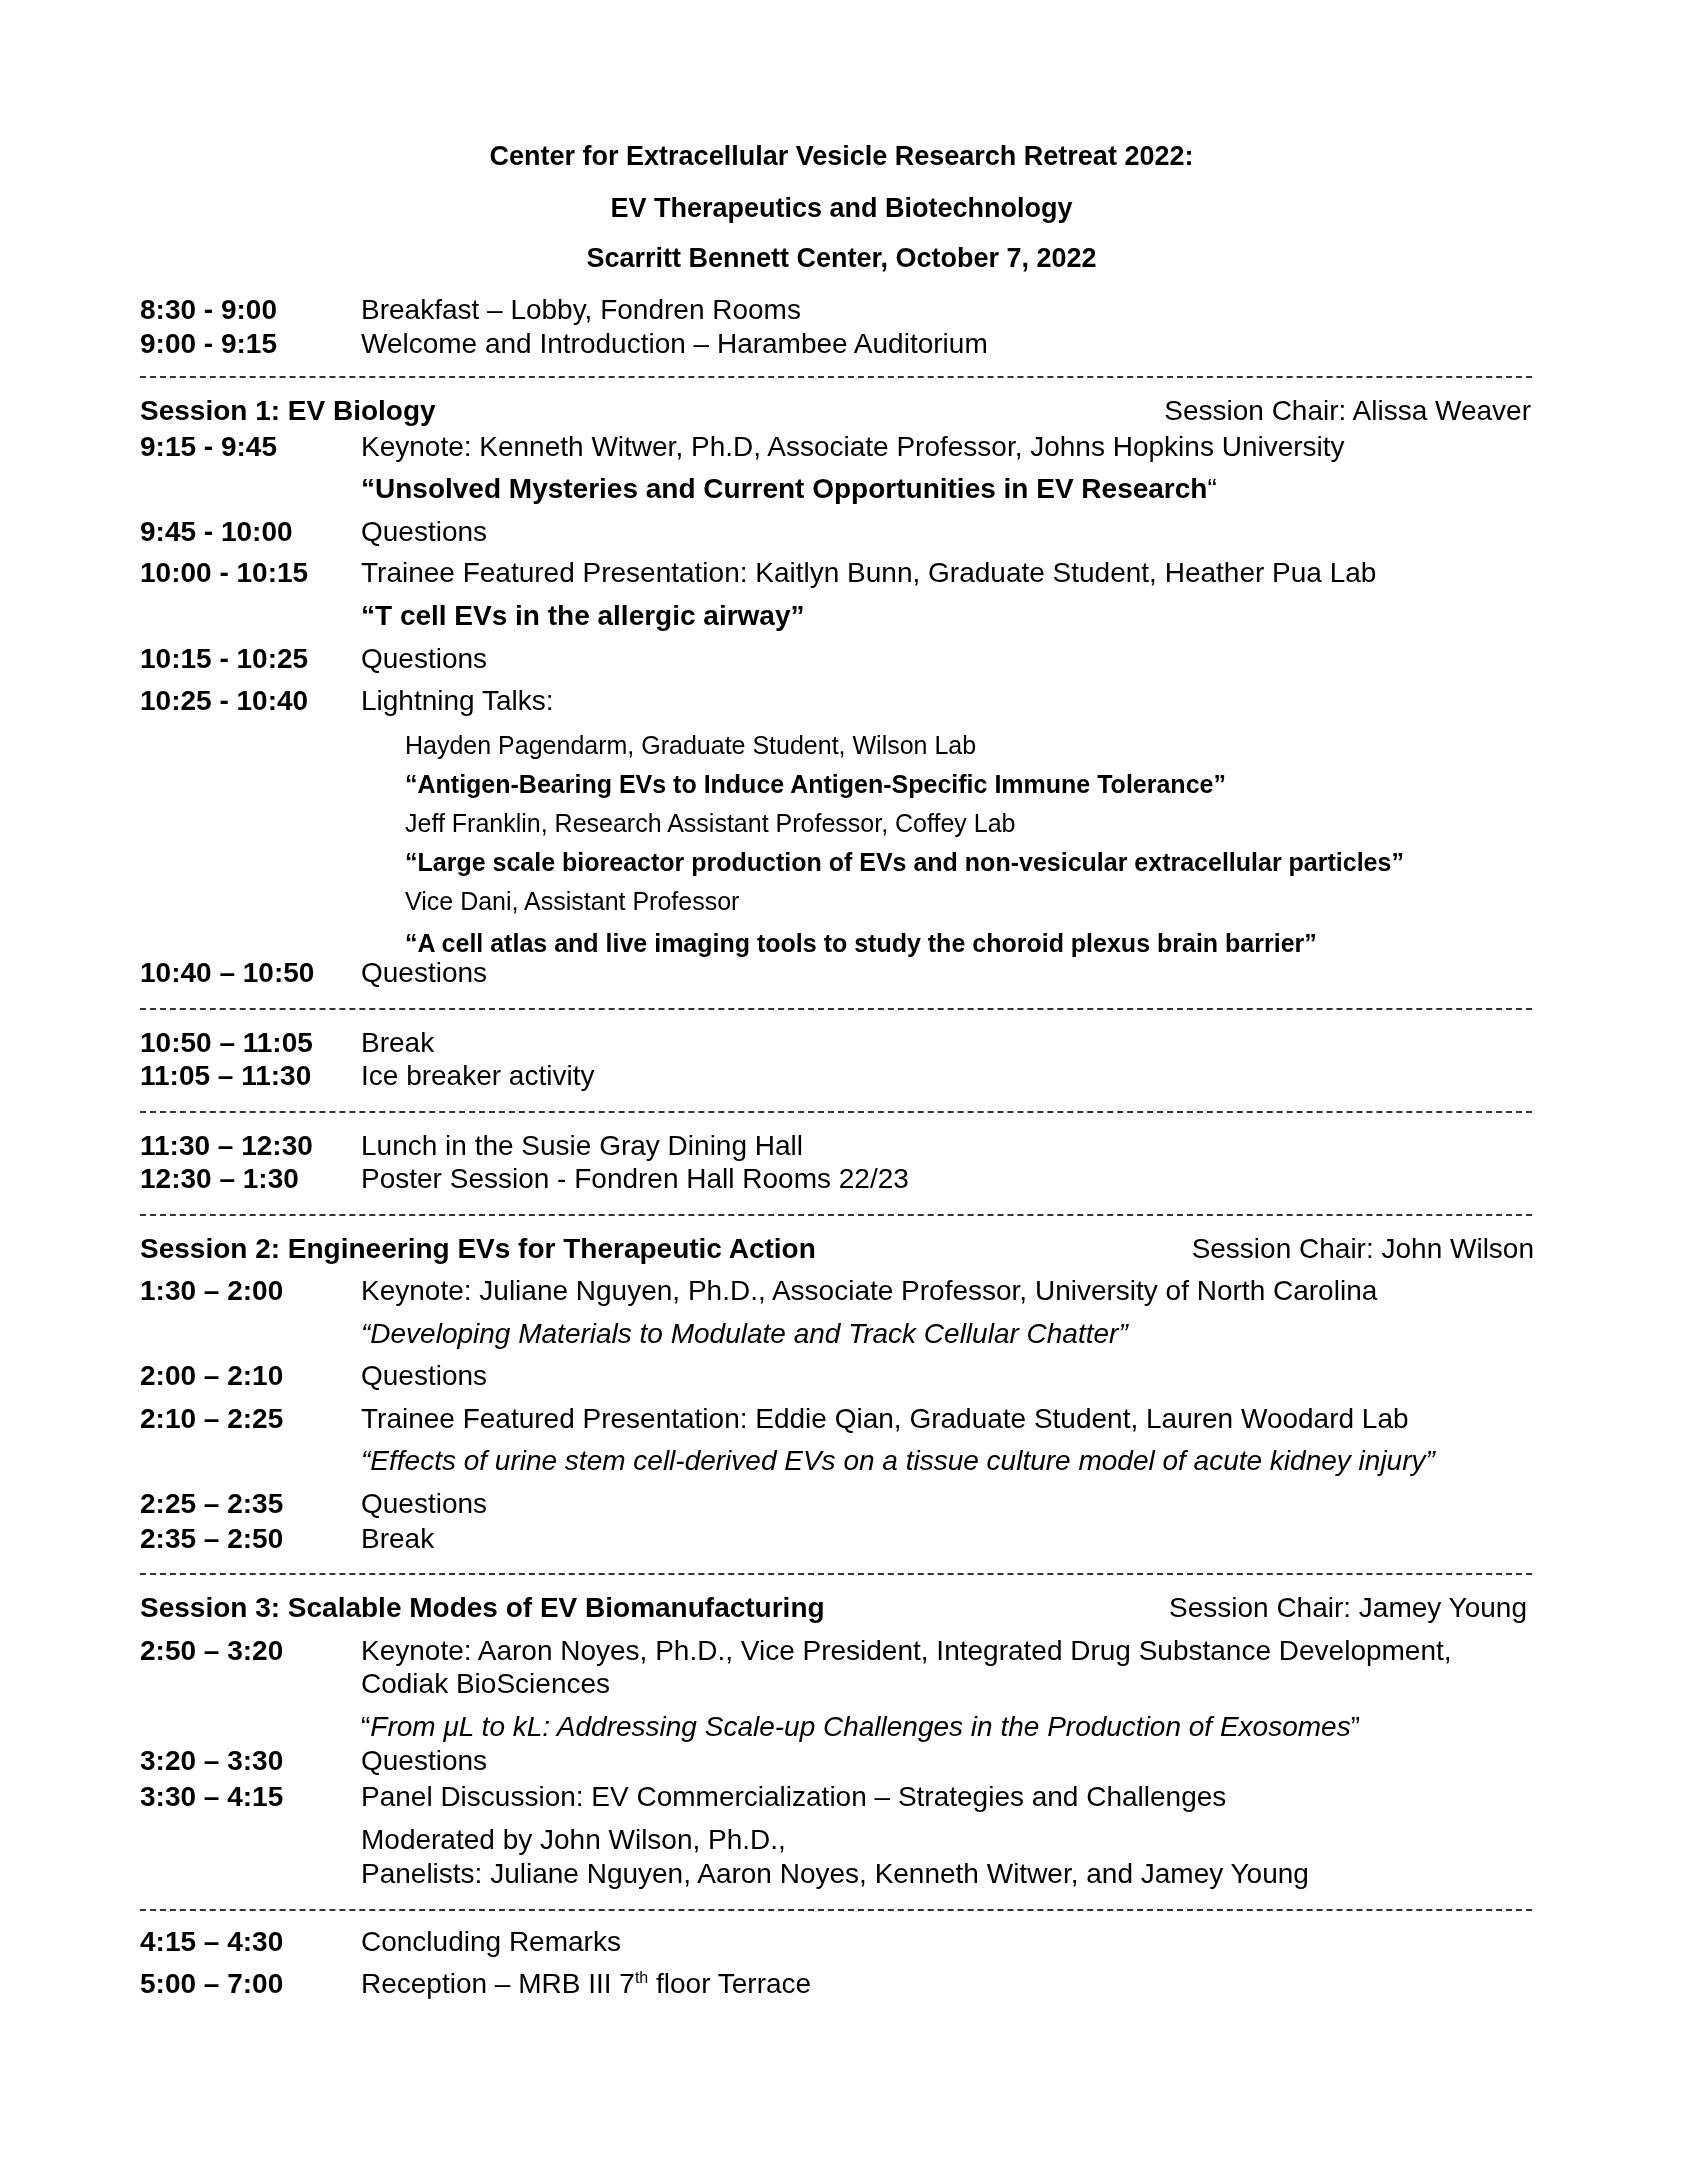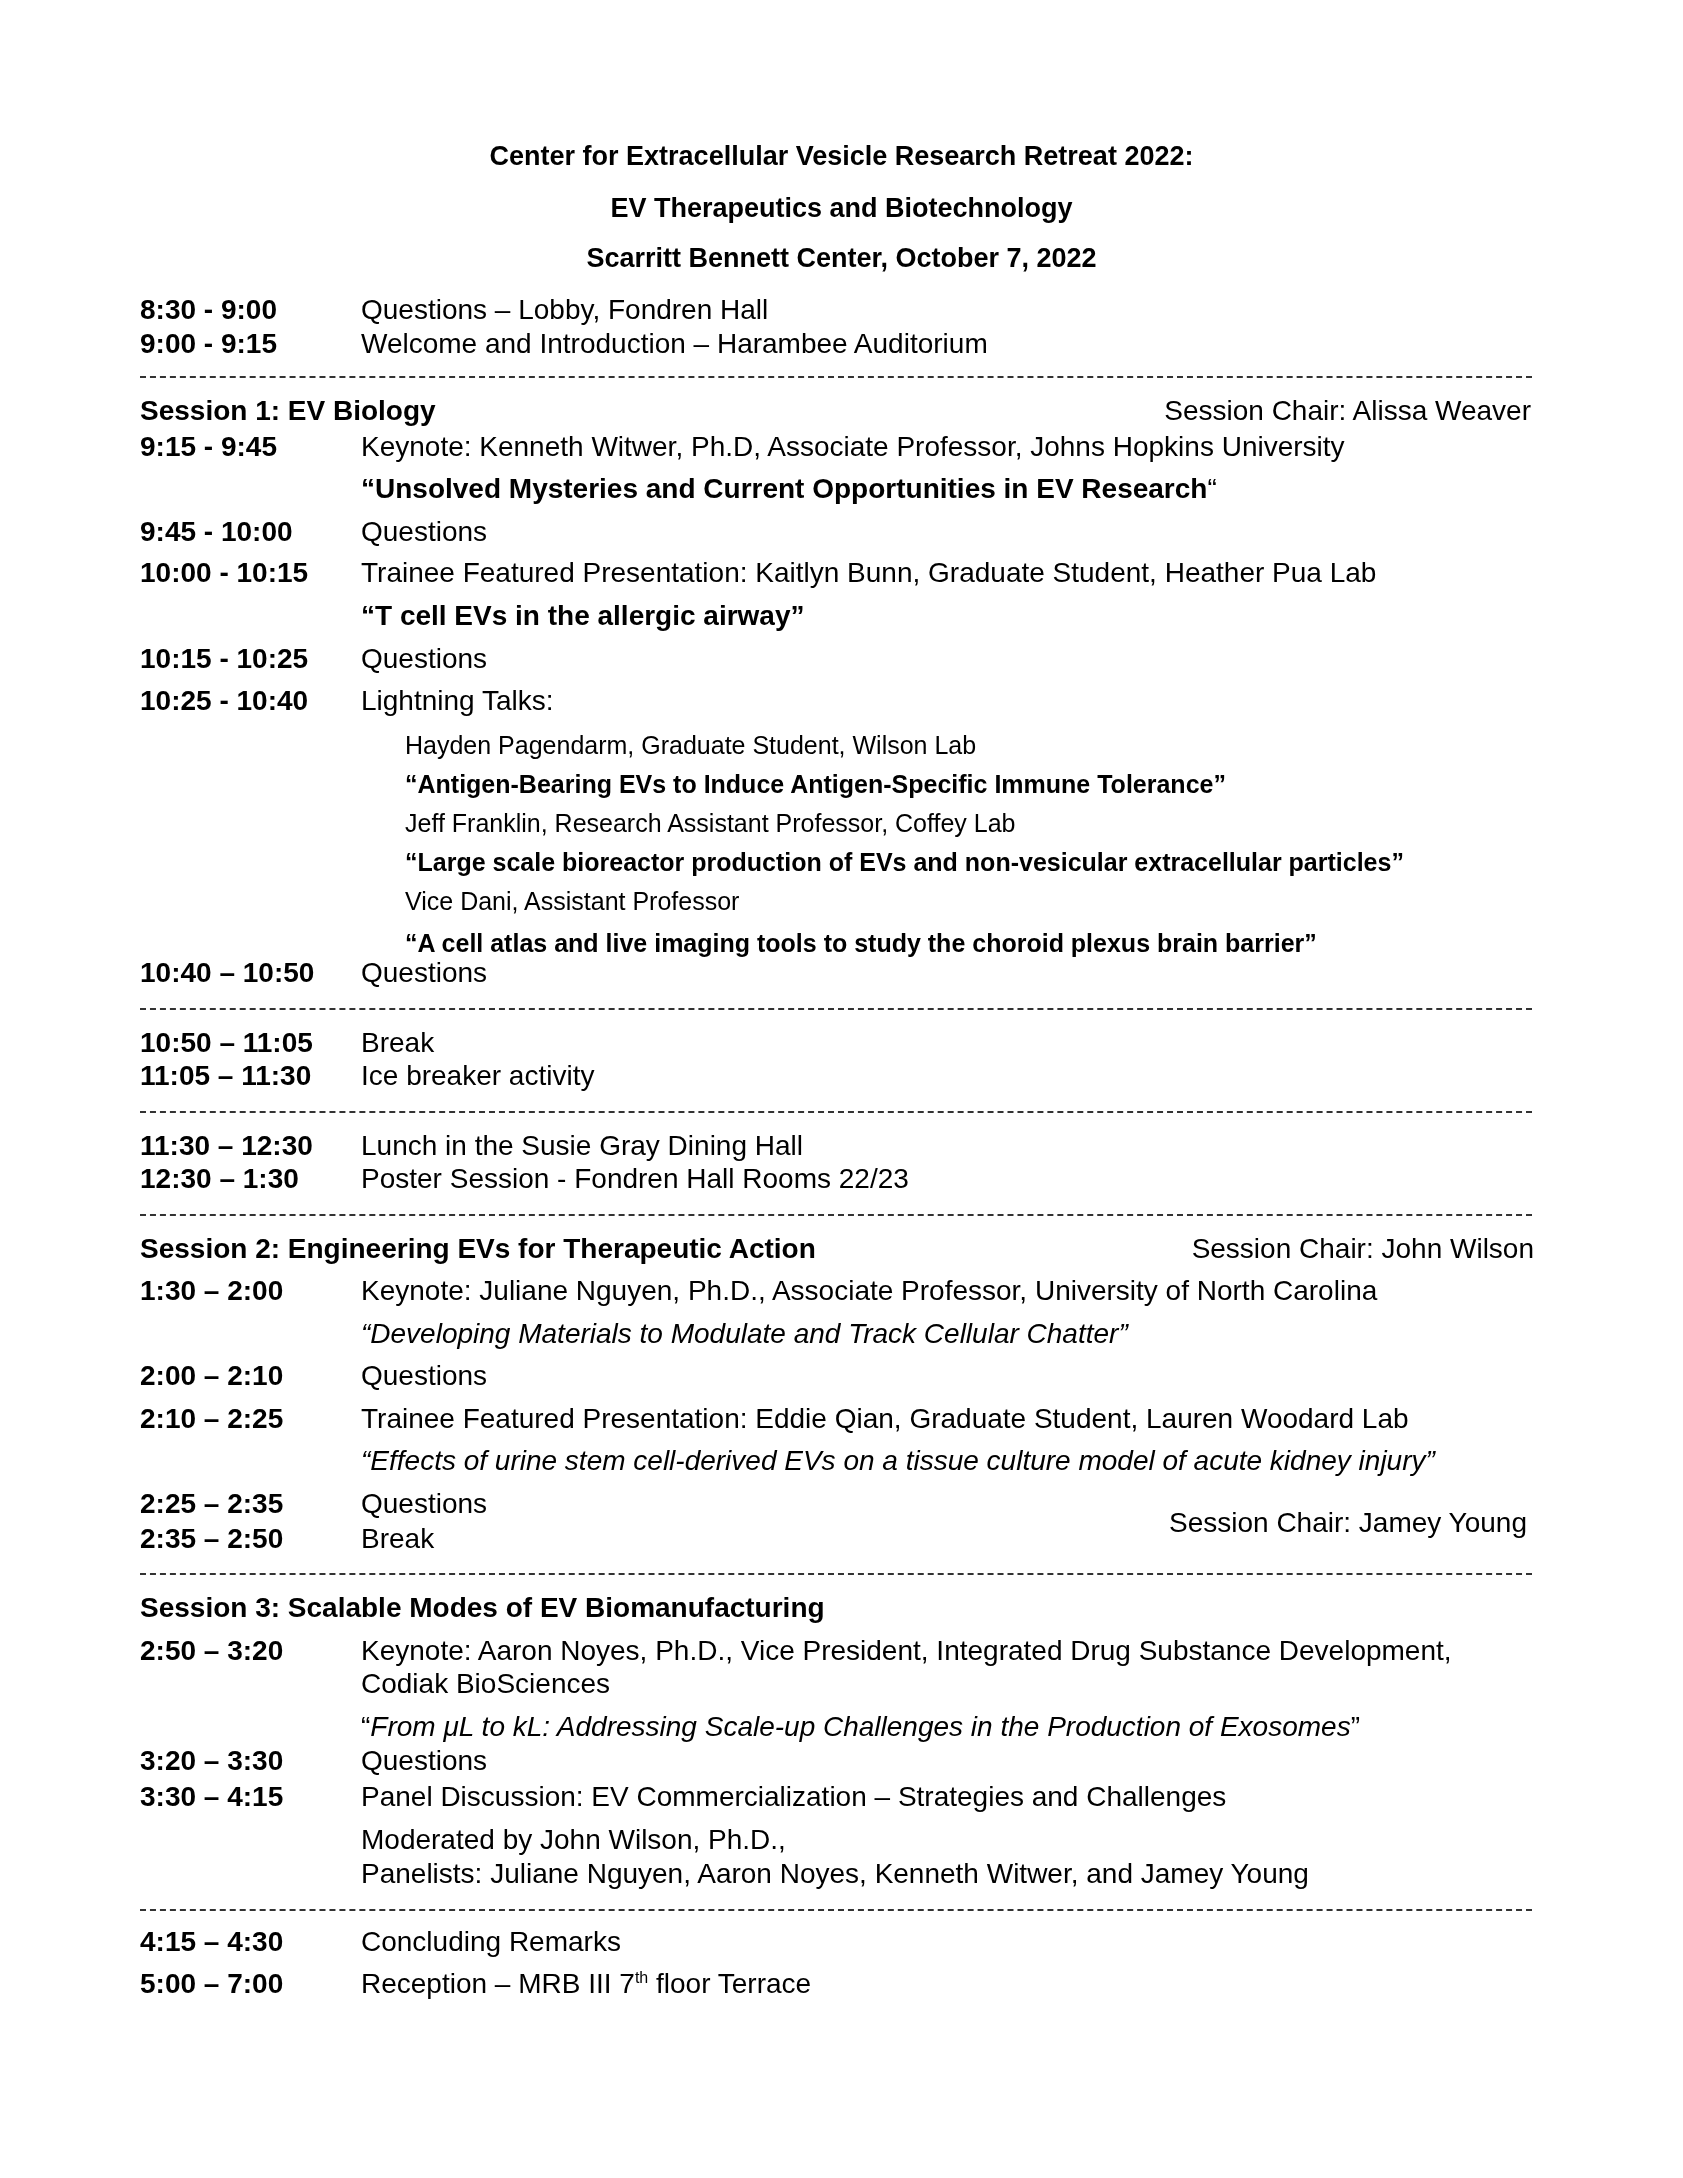--- a/index.html
+++ b/index.html
@@ -18,21 +18,21 @@
   sup { font-size:16px; line-height:0; }
 </style>
 </head>
 <body>
 
 <div class="title" style="top:139px">Center for Extracellular Vesicle Research Retreat 2022:</div>
 <div class="title" style="top:191px">EV Therapeutics and Biotechnology</div>
 <div class="title" style="top:241px">Scarritt Bennett Center, October 7, 2022</div>
 
 <div class="t time" style="top:293px">8:30 - 9:00</div>
-<div class="t ev" style="top:293px">Questions – Lobby, Fondren Hall</div>
+<div class="t ev" style="top:293px">Breakfast – Lobby, Fondren Rooms</div>
 <div class="t time" style="top:327px">9:00 - 9:15</div>
 <div class="t ev" style="top:327px">Welcome and Introduction – Harambee Auditorium</div>
 
 <div class="dash" style="top:376px"></div>
 
 <div class="t b" style="left:140px;top:394px">Session 1: EV Biology</div>
 <div class="t chair" style="top:394px">Session Chair: Alissa Weaver</div>
 <div class="t time" style="top:430px">9:15 - 9:45</div>
 <div class="t ev" style="top:430px">Keynote: Kenneth Witwer, Ph.D, Associate Professor, Johns Hopkins University</div>
 <div class="t ev" style="top:472px"><span class="b">“</span><span class="bi">Unsolved Mysteries and Current Opportunities in EV Research</span><span>“</span></div>
@@ -81,21 +81,21 @@
 <div class="t ev" style="top:1402px">Trainee Featured Presentation: Eddie Qian, Graduate Student, Lauren Woodard Lab</div>
 <div class="t ev i" style="top:1444px">“Effects of urine stem cell-derived EVs on a tissue culture model of acute kidney injury”</div>
 <div class="t time" style="top:1487px">2:25 – 2:35</div>
 <div class="t ev" style="top:1487px">Questions</div>
 <div class="t time" style="top:1522px">2:35 – 2:50</div>
 <div class="t ev" style="top:1522px">Break</div>
 
 <div class="dash" style="top:1573px"></div>
 
 <div class="t b" style="left:140px;top:1591px">Session 3: Scalable Modes of EV Biomanufacturing</div>
-<div class="t chair" style="top:1506px;right:156px">Session Chair: Jamey Young</div>
+<div class="t chair" style="top:1591px;right:156px">Session Chair: Jamey Young</div>
 <div class="t time" style="top:1634px">2:50 – 3:20</div>
 <div class="t ev" style="top:1634px">Keynote: Aaron Noyes, Ph.D., Vice President, Integrated Drug Substance Development,</div>
 <div class="t ev" style="top:1667px">Codiak BioSciences</div>
 <div class="t ev" style="top:1710px"><span>“</span><span class="i">From μL to kL: Addressing Scale-up Challenges in the Production of Exosomes</span><span>”</span></div>
 <div class="t time" style="top:1744px">3:20 – 3:30</div>
 <div class="t ev" style="top:1744px">Questions</div>
 <div class="t time" style="top:1780px">3:30 – 4:15</div>
 <div class="t ev" style="top:1780px">Panel Discussion: EV Commercialization – Strategies and Challenges</div>
 <div class="t ev" style="top:1823px">Moderated by John Wilson, Ph.D.,</div>
 <div class="t ev" style="top:1857px">Panelists: Juliane Nguyen, Aaron Noyes, Kenneth Witwer, and Jamey Young</div>

